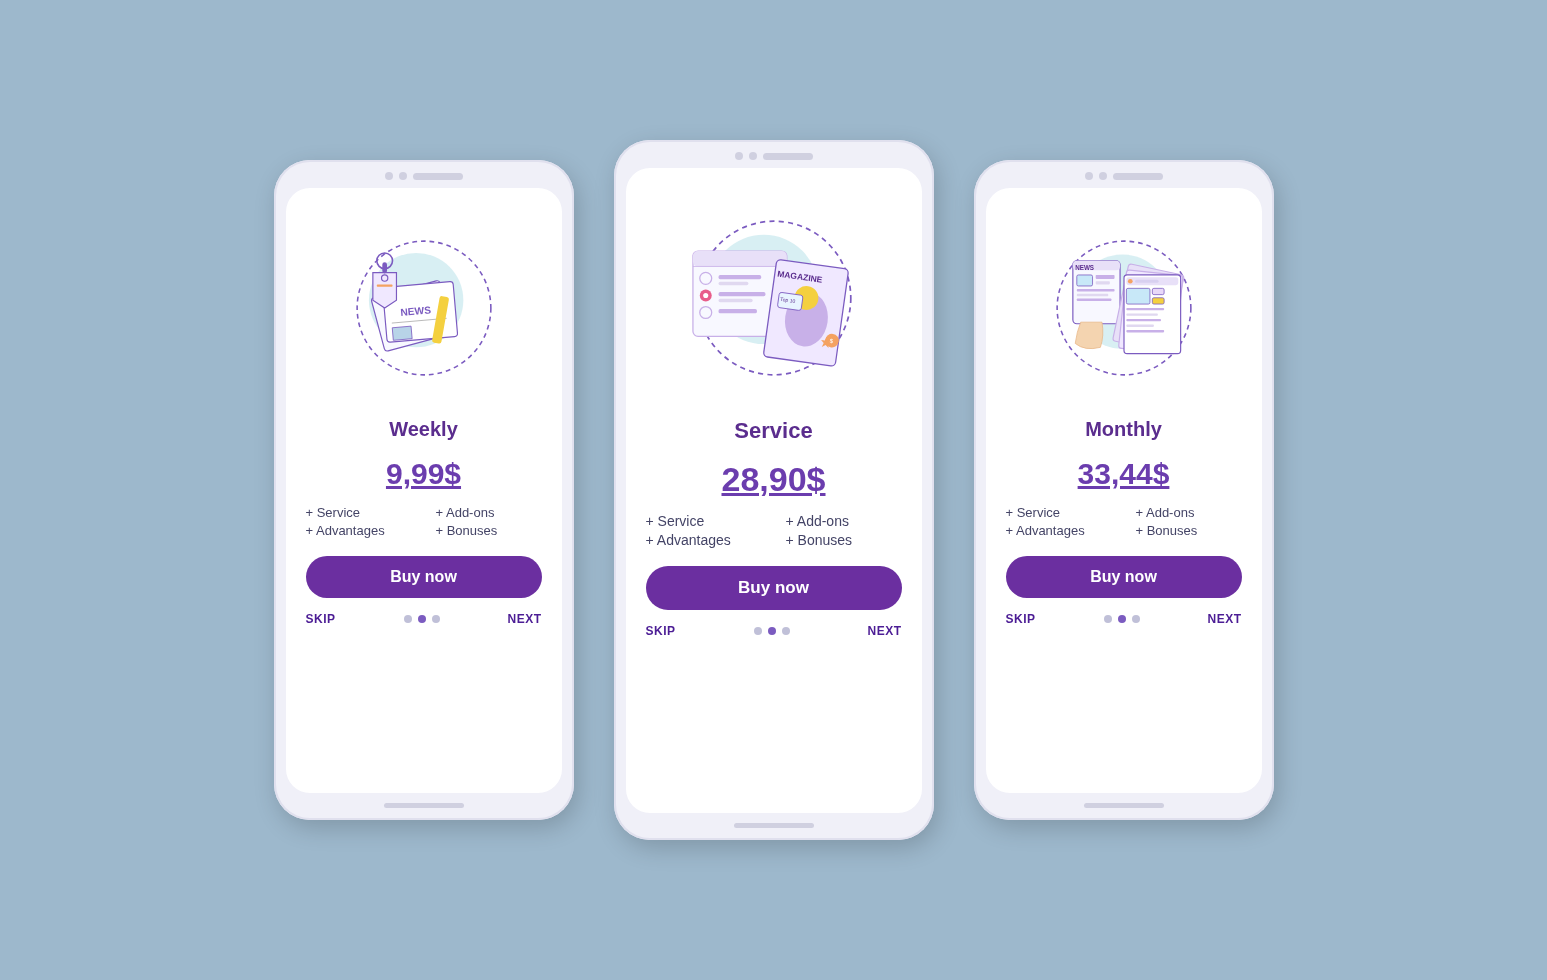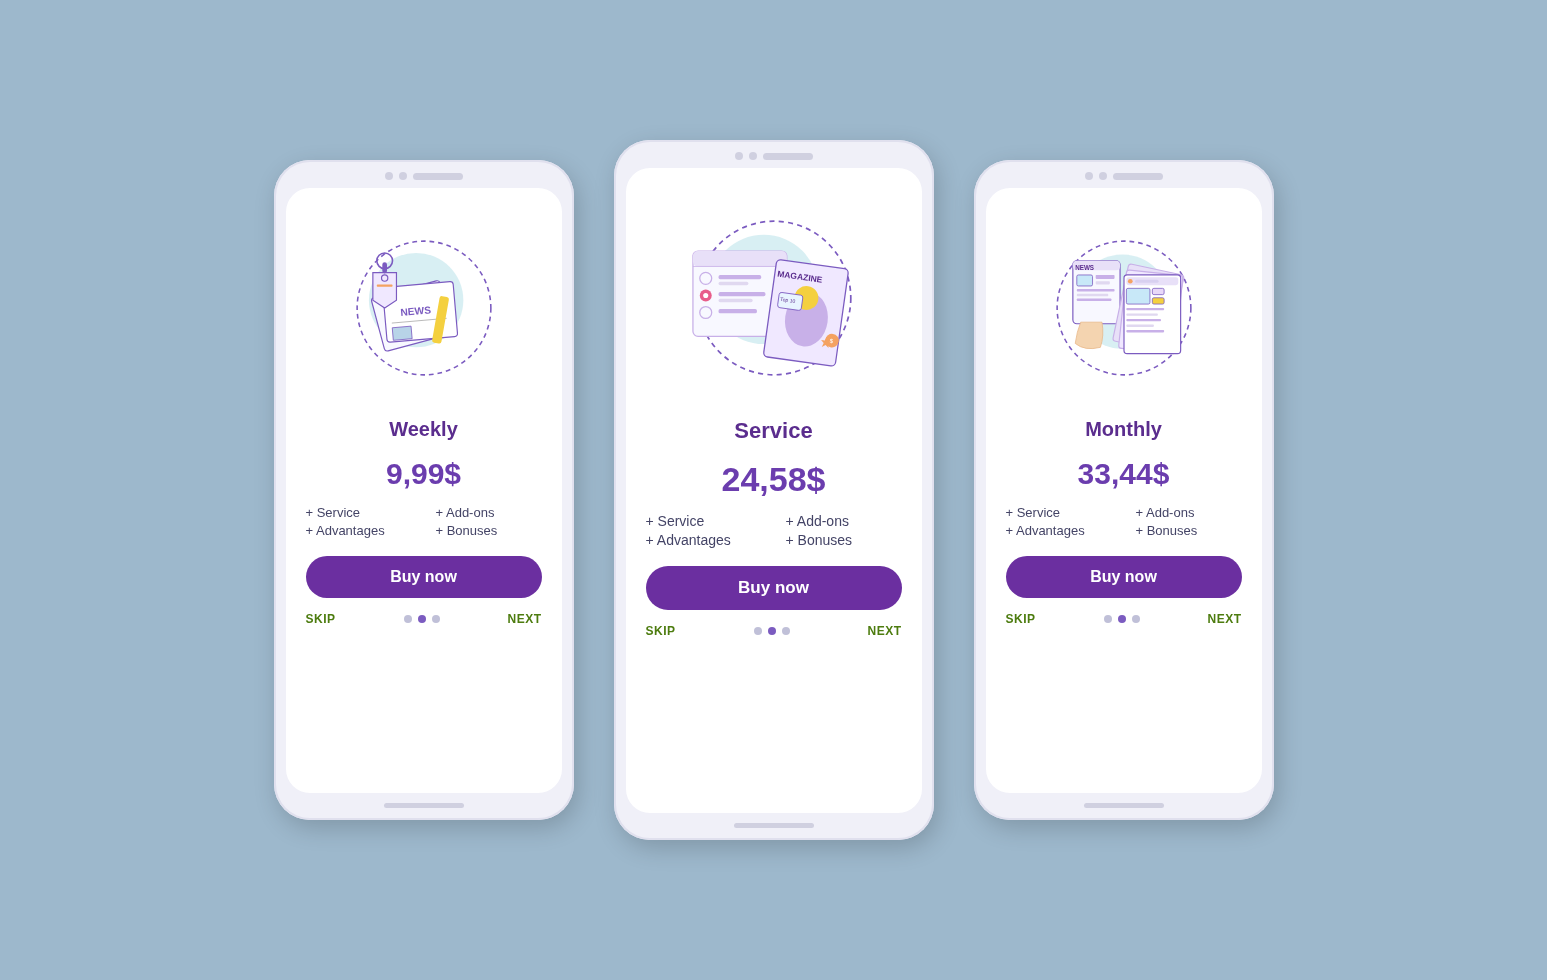--- a/index.html
+++ b/index.html
@@ -96,20 +96,21 @@
       color: #5b2d8e;
       margin-bottom: 16px;
       text-align: center;
     }
     .plan-price {
       font-weight: 700;
       font-size: 30px;
       color: #6b3dae;
       margin-bottom: 14px;
       text-align: center;
+      text-decoration: underline;
     }
     .plan-features {
       display: grid;
       grid-template-columns: 1fr 1fr;
       gap: 3px 24px;
       margin-bottom: 18px;
       width: 100%;
     }
     .plan-feature {
       font-size: 13px;
@@ -129,21 +130,21 @@
     }
     .phone-nav {
       display: flex;
       align-items: center;
       justify-content: space-between;
       width: 100%;
       margin-top: 4px;
     }
     .nav-skip, .nav-next {
       font-size: 12px;
-      color: #4d7c0f;
+      color: #4c1d95;
       font-weight: 600;
       letter-spacing: 0.5px;
     }
     .nav-dots {
       display: flex;
       gap: 6px;
       align-items: center;
     }
     .nav-dot {
       width: 8px;
@@ -257,21 +258,21 @@
 
           <rect x="155" y="100" width="28" height="18" rx="3" fill="#e8f4ff" stroke="#7b5bc0" stroke-width="1" transform="rotate(8 169 109)"></rect>
           <text x="157" y="110" font-size="6" fill="#5b2d8e" transform="rotate(8 169 109)">Top 10</text>
 
           <polygon points="210,150 213,160 222,160 215,166 218,176 210,170 202,176 205,166 198,160 207,160" fill="#f4a261" transform="rotate(8 210 163) scale(0.5) translate(210 150)"></polygon>
           <circle cx="218" cy="155" r="8" fill="#f4a261" transform="rotate(8 218 155)"></circle>
           <text x="215" y="158" font-size="7" fill="#fff" transform="rotate(8 218 158)">$</text>
         </svg>
       </div>
       <div class="plan-title">Service</div>
-      <div class="plan-price">24,58$</div>
+      <div class="plan-price">28,90$</div>
       <div class="plan-features">
         <span class="plan-feature">+ Service</span>
         <span class="plan-feature">+ Add-ons</span>
         <span class="plan-feature">+ Advantages</span>
         <span class="plan-feature">+ Bonuses</span>
       </div>
       <button class="buy-btn">Buy now</button>
       <div class="phone-nav">
         <span class="nav-skip">SKIP</span>
         <div class="nav-dots">

